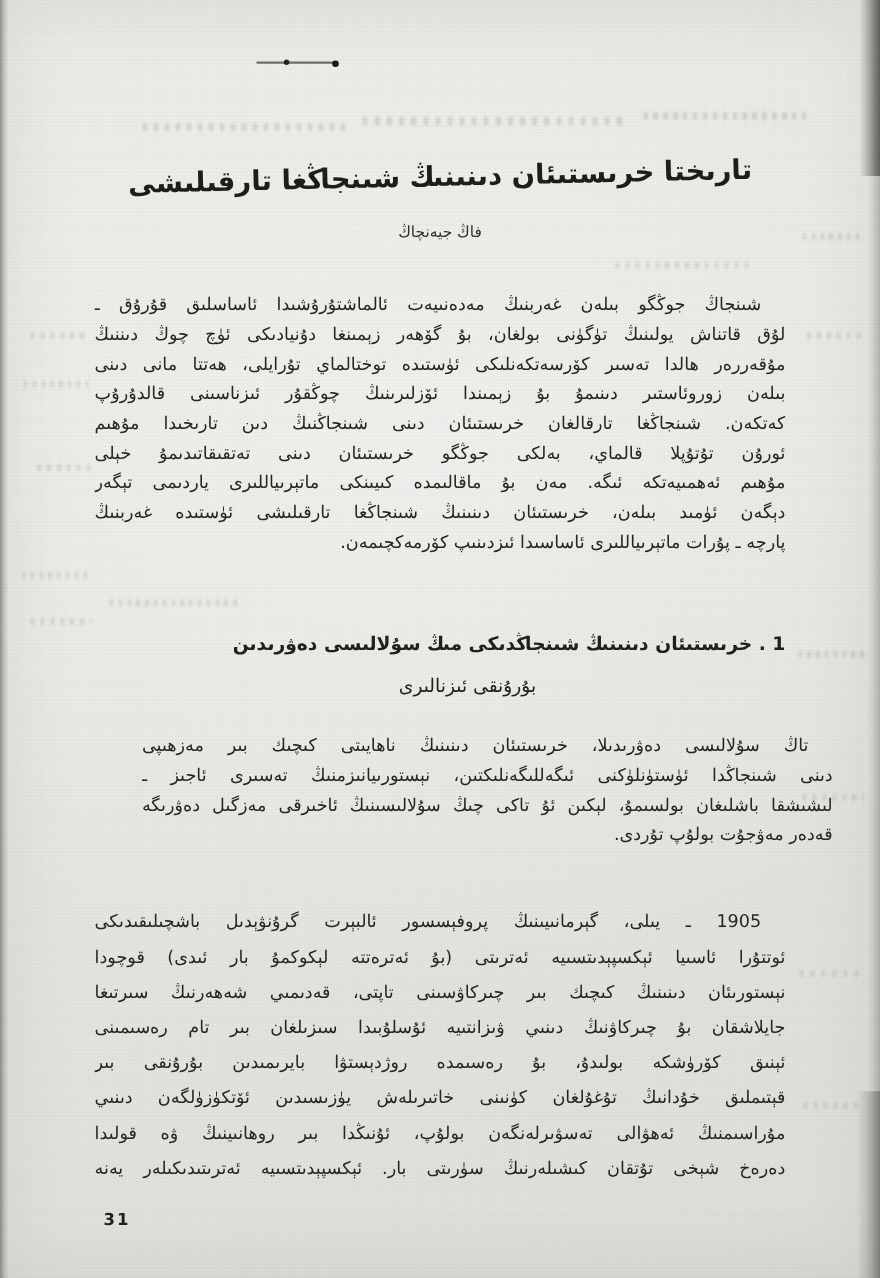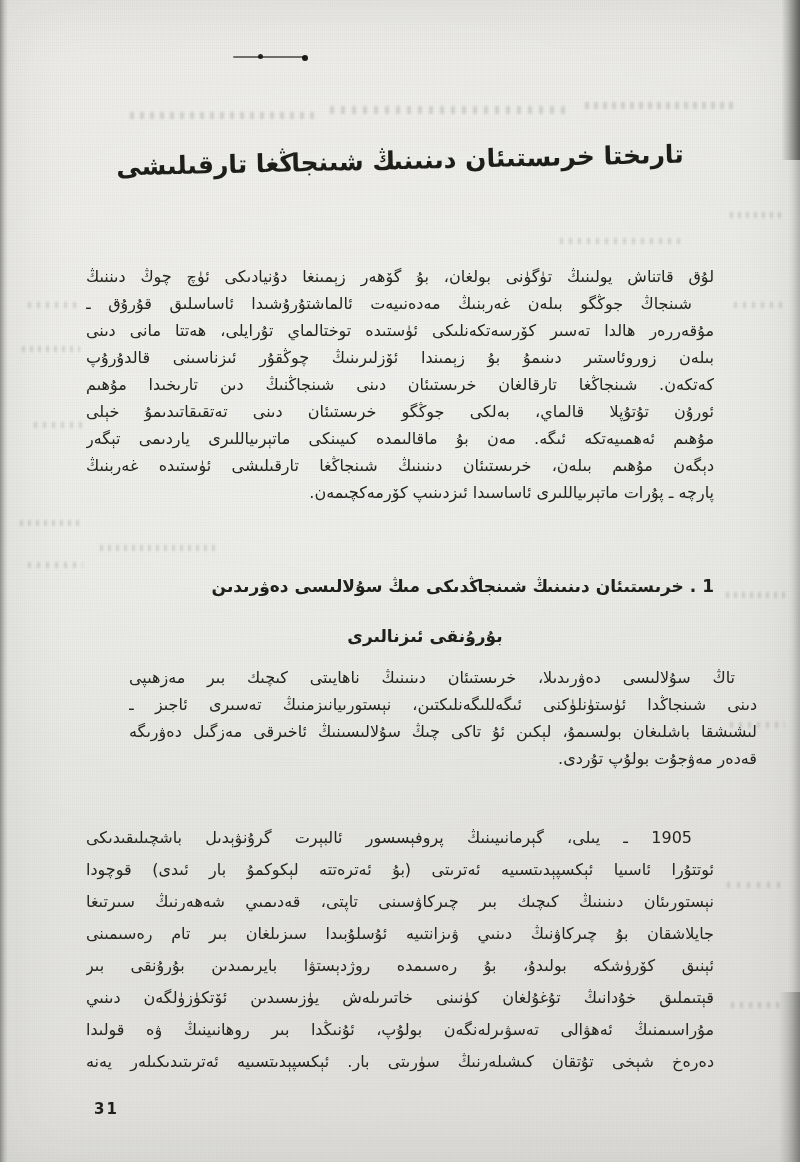--- a/index.html
+++ b/index.html
@@ -95,21 +95,21 @@
     height:27px; line-height:27px; font-size:16px; overflow:hidden;
     color:#26261f;
     text-align:justify; text-align-last:justify;
   }
   .para3 .line { height:32px; line-height:32px; }
   .fi { padding-right:22px; }         
   .el { text-align:right; text-align-last:right; } 
   .para1 { top:263px; }
   .heading { position:absolute; left:86px; width:628px; top:571px; color:#20201c; }
   .h1l { text-align:right; font-weight:bold; font-size:17px; height:30px; line-height:30px; }
-  .h2l { text-align:center; font-weight:bold; font-size:17px; height:30px; line-height:30px; padding-left:50px; margin-top:20px; }
+  .h2l { text-align:center; font-weight:normal; font-size:17px; height:30px; line-height:30px; padding-left:50px; margin-top:8px; }
   .para2 { top:664px;margin-left:43px; }
   .para3 { top:822px; }
   .pagenum {
     position:absolute; left:94px; top:1100px;
     font-size:15px; letter-spacing:2px; color:#1f1f1c; font-weight:bold;
   }
 </style>
 </head>
 <body>
 
@@ -118,30 +118,31 @@
   <div class="bleed-layer"></div>
   <div class="edge-left"></div>
   <div class="edge-right"></div>
   <div class="corner-tr"></div>
   <div class="corner-br"></div>
   <div class="ink-dash"></div>
   <div class="ink-dot-a"></div>
   <div class="ink-dot-b"></div>
 
   <h1 class="title" dir="rtl" lang="ug">تارىختا خرىستىئان دىنىنىڭ شىنجاڭغا تارقىلىشى</h1>
+  <div class="author" dir="rtl" lang="ug">فاڭ جيەنچاڭ</div>
 
   <div class="para para1">
+    <div class="line fi" dir="rtl" lang="ug">شىنجاڭ جوڭگو بىلەن غەربنىڭ مەدەنىيەت ئالماشتۇرۇشىدا ئاساسلىق قۇرۇق ـ</div>
     <div class="line" dir="rtl" lang="ug">لۇق قاتناش يولىنىڭ تۈگۈنى بولغان، بۇ گۆھەر زېمىنغا دۇنيادىكى ئۈچ چوڭ دىننىڭ</div>
-    <div class="line fi" dir="rtl" lang="ug">شىنجاڭ جوڭگو بىلەن غەربنىڭ مەدەنىيەت ئالماشتۇرۇشىدا ئاساسلىق قۇرۇق ـ</div>
     <div class="line" dir="rtl" lang="ug">مۇقەررەر ھالدا تەسىر كۆرسەتكەنلىكى ئۈستىدە توختالماي تۇرايلى، ھەتتا مانى دىنى</div>
     <div class="line" dir="rtl" lang="ug">بىلەن زوروئاستىر دىنىمۇ بۇ زېمىندا ئۆزلىرىنىڭ چوڭقۇر ئىزناسىنى قالدۇرۇپ</div>
     <div class="line" dir="rtl" lang="ug">كەتكەن. شىنجاڭغا تارقالغان خرىستىئان دىنى شىنجاڭنىڭ دىن تارىخىدا مۇھىم</div>
     <div class="line" dir="rtl" lang="ug">ئورۇن تۇتۇپلا قالماي، بەلكى جوڭگو خرىستىئان دىنى تەتقىقاتىدىمۇ خېلى</div>
     <div class="line" dir="rtl" lang="ug">مۇھىم ئەھمىيەتكە ئىگە. مەن بۇ ماقالىمدە كىيىنكى ماتېرىياللىرى ياردىمى تېگەر</div>
-    <div class="line" dir="rtl" lang="ug">دېگەن مۇھىم بىلەن، خرىستىئان دىنىنىڭ شىنجاڭغا تارقىلىشى ئۈستىدە غەربنىڭ</div>
+    <div class="line" dir="rtl" lang="ug">دېگەن ئۈمىد بىلەن، خرىستىئان دىنىنىڭ شىنجاڭغا تارقىلىشى ئۈستىدە غەربنىڭ</div>
     <div class="line el" dir="rtl" lang="ug">پارچە ـ پۇرات ماتېرىياللىرى ئاساسىدا ئىزدىنىپ كۆرمەكچىمەن.</div>
   </div>
 
   <div class="heading">
     <div class="h1l" dir="rtl" lang="ug">1 . خرىستىئان دىنىنىڭ شىنجاڭدىكى مىڭ سۇلالىسى دەۋرىدىن</div>
     <div class="h2l" dir="rtl" lang="ug">بۇرۇنقى ئىزنالىرى</div>
   </div>
 
   <div class="para para2">
     <div class="line fi" dir="rtl" lang="ug">تاڭ سۇلالىسى دەۋرىدىلا، خرىستىئان دىنىنىڭ ناھايىتى كىچىك بىر مەزھىپى</div>

